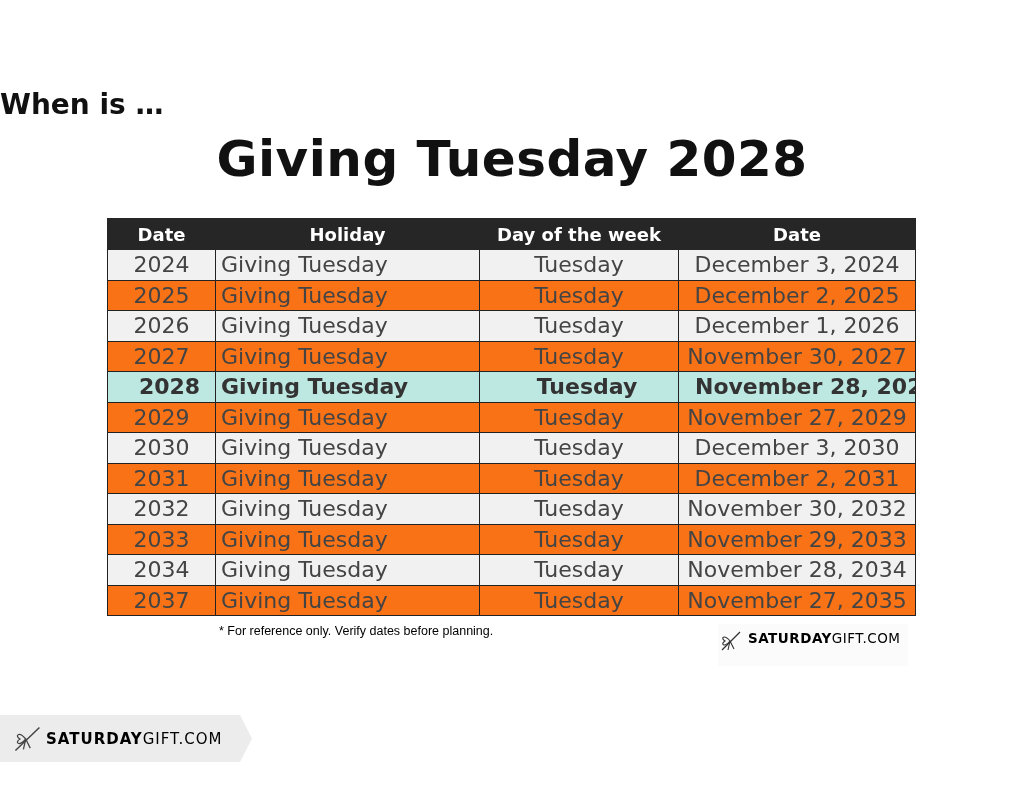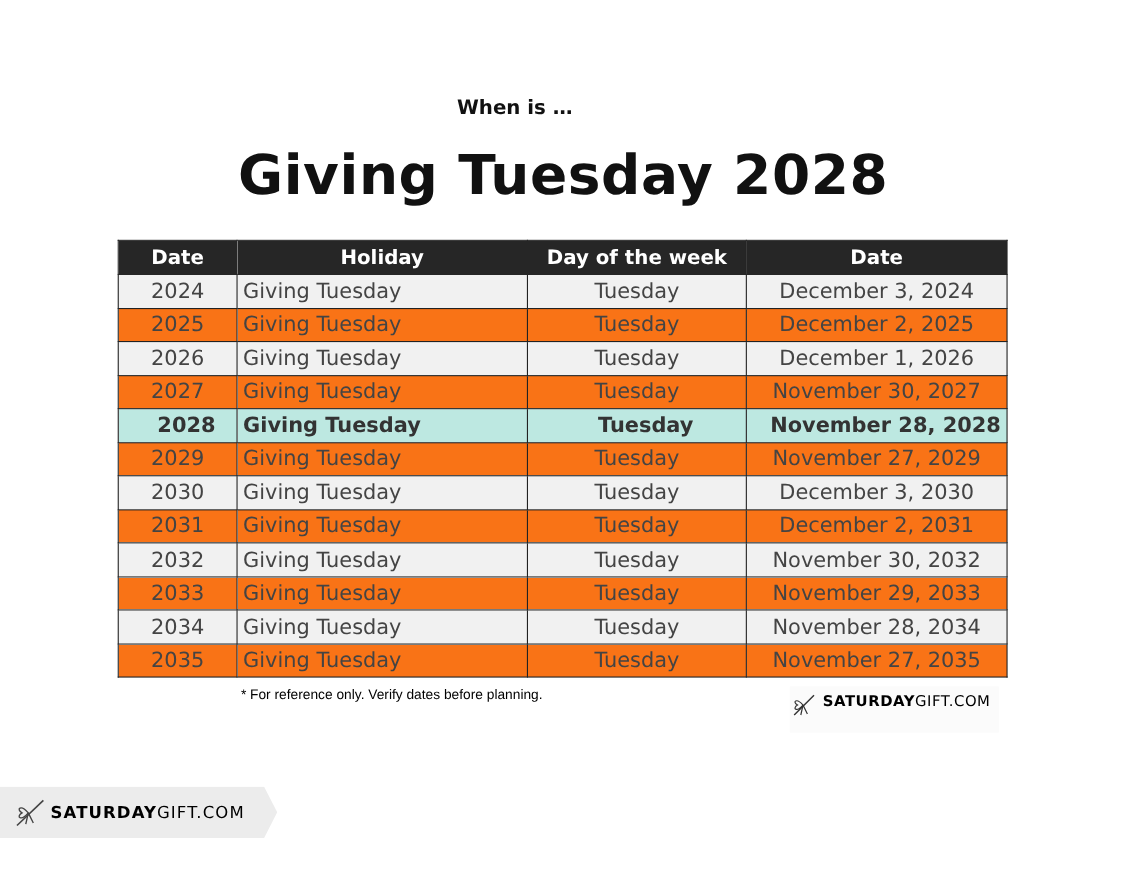--- a/index.html
+++ b/index.html
@@ -1,33 +1,33 @@
 <!DOCTYPE html>
 <html><head>
 <meta charset="utf-8">
 <style>
   html, body { margin: 0; padding: 0; }
   body {
     width: 1024px; height: 791px; background: #ffffff; position: relative; overflow: hidden;
     font-family: "DejaVu Sans", "Liberation Sans", sans-serif;
   }
   .subtitle {
-    position: absolute; left: 0; width: 936px; top: 88px; text-align: center;
-    font-size: 18px; font-weight: bold; color: #111; letter-spacing: 0px;
+    position: absolute; left: 0; width: 936px; top: 88px; text-align: left;
+    font-size: 28px; font-weight: bold; color: #111; letter-spacing: 0px;
   }
   .title {
     position: absolute; left: 0; width: 1024px; top: 130px; text-align: center;
     font-size: 50px; font-weight: bold; color: #111; letter-spacing: 0.5px;
   }
   table.cal {
     position: absolute; left: 107px; top: 218px; width: 808px;
     border-collapse: collapse; table-layout: fixed;
   }
   table.cal th, table.cal td {
-    border: 1.5px solid #222; height: 29.5px; padding: 0; font-size: 19px; color: #444;
+    border: 1.5px solid #222; height: 29.5px; padding: 0; font-size: 22px; color: #444;
     white-space: nowrap; overflow: hidden;
   }
   table.cal th {
     background: #262626; color: #fff; font-weight: bold; font-size: 18px; height: 30px;
     border-color: #262626;
   }
   table.cal td.c { text-align: center; }
   table.cal td.l { text-align: left; padding-left: 5px; }
   tr.gray td { background: #f1f1f1; }
   tr.white td { background: #f97316; }
@@ -134,21 +134,21 @@
       <td class="c">Tuesday</td>
       <td class="c">November 29, 2033</td>
     </tr>
     <tr class="gray">
       <td class="c">2034</td>
       <td class="l">Giving Tuesday</td>
       <td class="c">Tuesday</td>
       <td class="c">November 28, 2034</td>
     </tr>
     <tr class="white">
-      <td class="c">2035</td>
+      <td class="c">2037</td>
       <td class="l">Giving Tuesday</td>
       <td class="c">Tuesday</td>
       <td class="c">November 27, 2035</td>
     </tr>
   </tbody>
 </table>
 
 <div class="note">* For reference only. Verify dates before planning.</div>
 
 <div class="brand-right">

